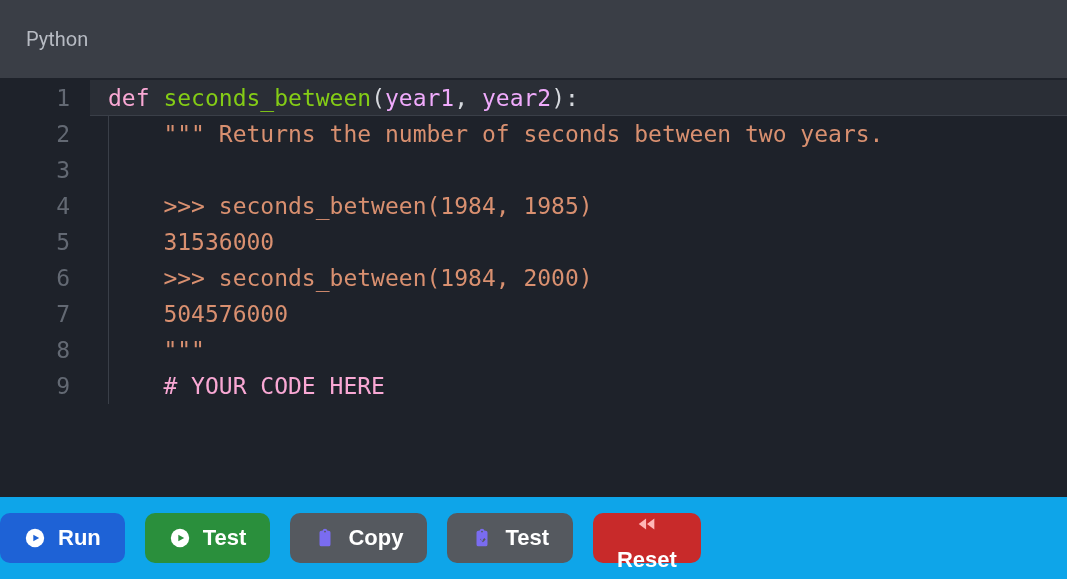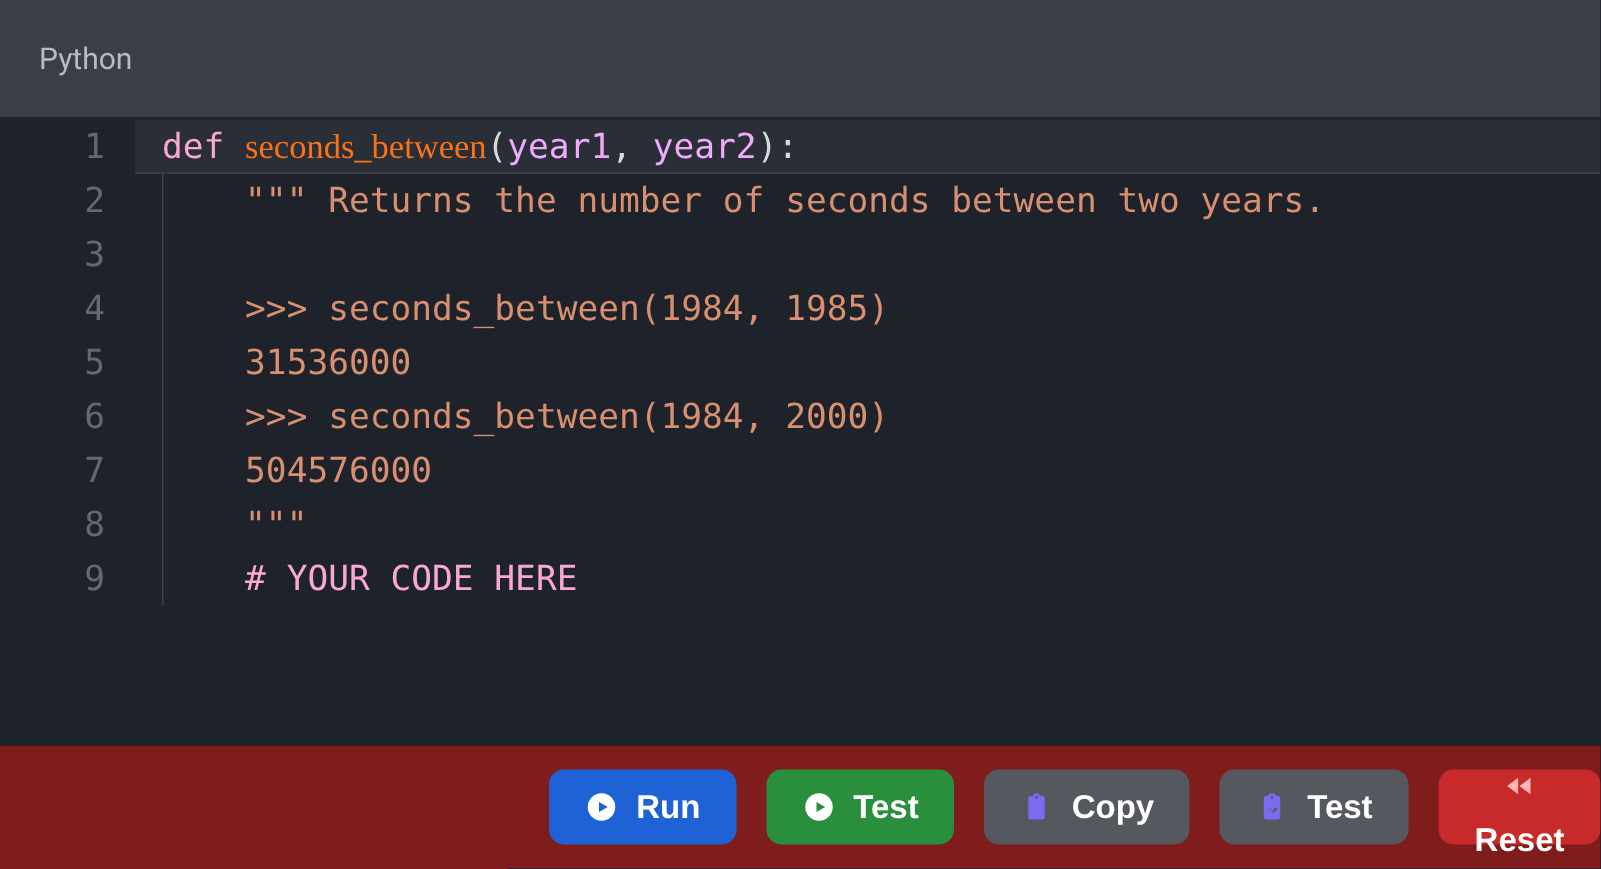--- a/index.html
+++ b/index.html
@@ -74,32 +74,32 @@
   .indent-guide {
     position: absolute;
     left: 18px;
     top: 36px;
     width: 1px;
     height: 288px; 
     background: #3a3f48;
     z-index: 1;
   }
   .tok-keyword { color: #f9a8d4; }
-  .tok-func { color: #f97316; font-family: Liberation Serif, serif; }
+  .tok-func { color: #84cc16; }
   .tok-punc { color: #d6d9de; }
   .tok-param { color: #f0abfc; }
   .tok-string { color: #d99070; }
   .tok-comment { color: #f9a8d4; }
 
   .toolbar {
-    background: #7f1d1d;
+    background: #0ea5e9;
     height: 82px;
     display: flex;
     align-items: center;
-    justify-content: flex-end;
+    justify-content: flex-start;
     gap: 20px;
   }
   .btn {
     display: inline-flex;
     align-items: center;
     gap: 12px;
     height: 50px;
     padding: 0 24px;
     border: none;
     border-radius: 10px;

